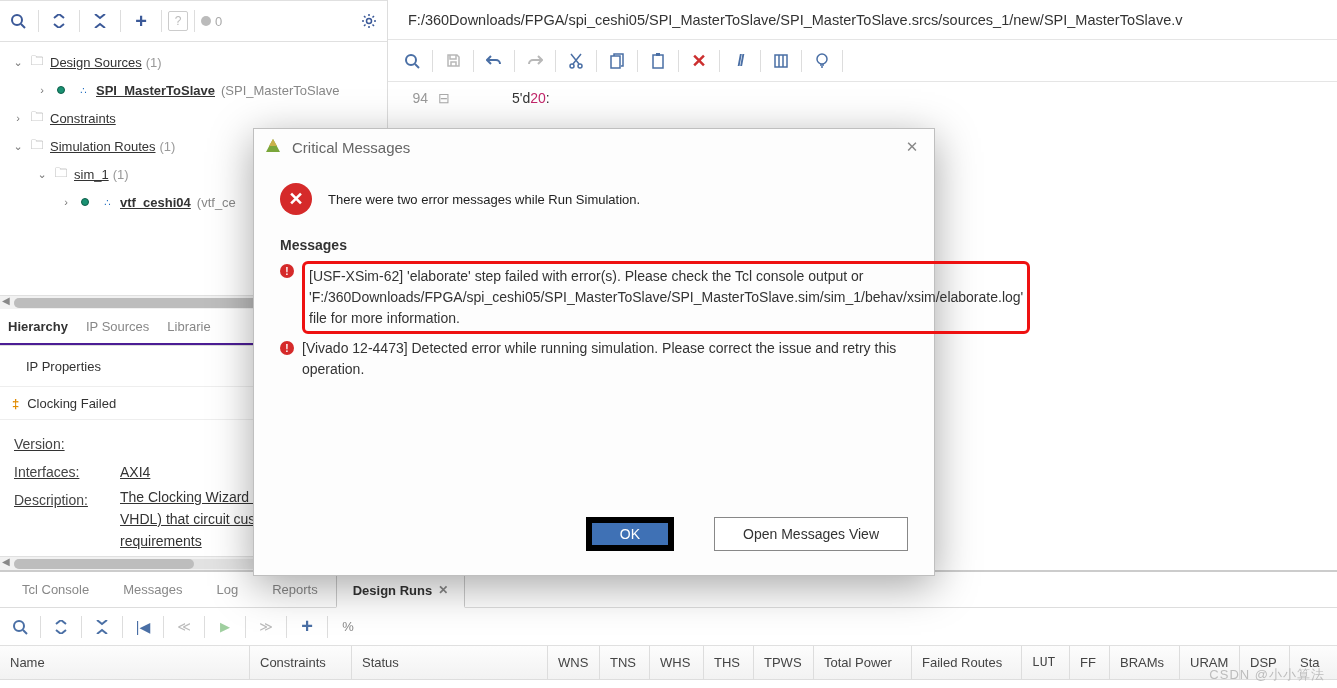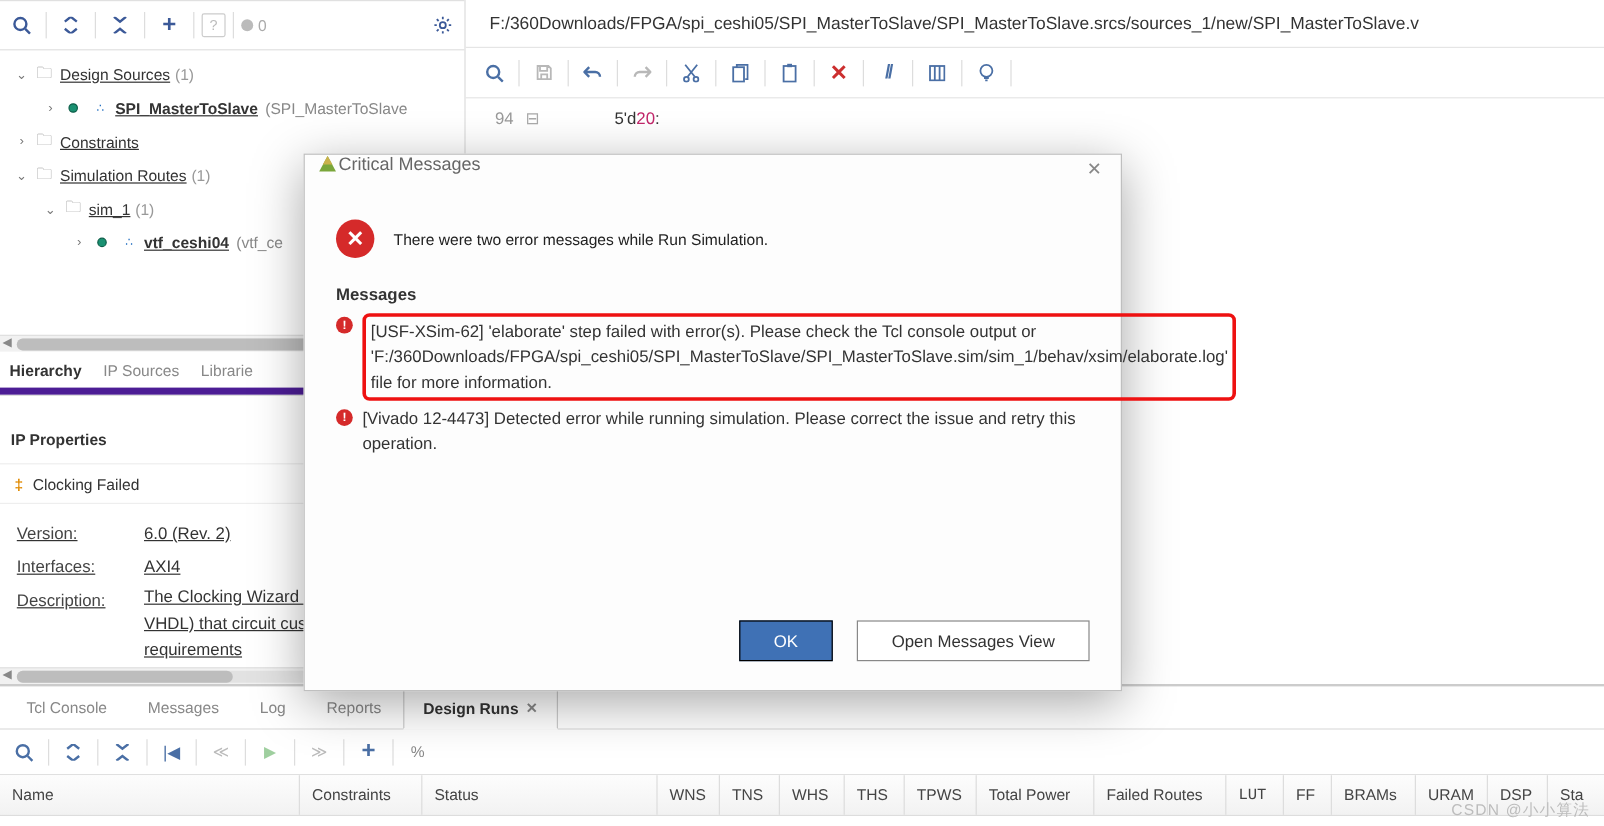--- a/index.html
+++ b/index.html
@@ -21,26 +21,26 @@
 .tree-row .suffix { color:#888; margin-left:4px; }
 .i-folder { color:#999; }
 .i-dot { width:8px; height:8px; border-radius:50%; background:#1a9172; border:1px solid #0d5e49; }
 .i-hier { display:inline-block; font-size:10px; letter-spacing:-1px; color:#1b6abf; }
 .bold { font-weight:bold; }
 .hscroll-fake { height:14px; background:#f1f1f1; border-top:1px solid #e0e0e0; position:relative; }
 .hscroll-fake::before{content:'◀';position:absolute;left:2px;top:-1px;font-size:10px;color:#888;}
 .hscroll-fake::after{content:'▶';position:absolute;right:2px;top:-1px;font-size:10px;color:#888;}
 .hscroll-track{position:absolute;left:14px;right:14px;top:2px;height:10px;background:#e2e2e2;border-radius:5px;}
 .hscroll-thumb{position:absolute;left:14px;top:2px;height:10px;width:280px;background:#bdbdbd;border-radius:5px;}
-.tabs { display:flex; align-items:center; height:36px; border-bottom:6px solid #4c1d95; padding:0 8px; gap:18px; }
+.tabs { display:flex; align-items:center; height:36px; border-bottom:2px solid #4c1d95; padding:0 8px; gap:18px; }
 .tab { color:#888; cursor:pointer; padding:4px 0; }
 .tab.active { color:#333; font-weight:bold; }
 
 .ip-panel { border-top:1px solid #ddd; }
-.ip-header { height:40px; display:flex; align-items:center; padding:0 9px; font-weight:bold;margin-top:16px; }
+.ip-header { height:40px; display:flex; align-items:center; padding:0 26px; font-weight:normal; }
 .ip-sub { display:flex; align-items:center; height:34px; border-top:1px solid #eee; border-bottom:1px solid #eee; padding:0 12px; gap:8px; }
 .ip-sub .plus{ color:#e08a00; font-weight:bold; }
 .ip-body { padding:10px 14px 4px 14px; line-height:28px; font-size:14px;text-decoration:underline;}
 .ip-body .row { display:flex; }
 .ip-body .k { width:106px; color:#444;}
 .ip-body .v { flex:1; color:#333;}
 
 .right-panel { flex:1; display:flex; flex-direction:column;}
 .path-row { height:40px; display:flex; align-items:center; padding:0 20px; font-size:14.5px; color:#333; border-bottom:1px solid #e5e5e5;}
 .ed-toolbar { display:flex; align-items:center; height:42px; padding:0 10px; gap:2px; border-bottom:1px solid #e5e5e5;}
@@ -59,37 +59,37 @@
 .btab { padding:0 16px; height:100%; display:flex; align-items:center; color:#888; cursor:pointer; gap:6px;}
 .btab.active { color:#333; font-weight:bold; border:1px solid #ccc; border-bottom:2px solid #fff; background:#fff; position:relative; top:1px;}
 .btab .cls{ color:#888; font-size:12px;}
 .b-toolbar { display:flex; align-items:center; height:38px; padding:0 6px; gap:2px; border-bottom:1px solid #e0e0e0;}
 .b-toolbar .tb-btn{color:#4a6fa5;}
 .b-toolbar .tb-btn.play{color:#9fcf9f;}
 .b-headers { display:flex; height:34px; align-items:center; background:linear-gradient(#fdfdfd,#f2f2f2); border-bottom:1px solid #ddd; }
 .hcell { padding:0 10px; height:100%; display:flex; align-items:center; border-right:1px solid #ddd; color:#444;}
 
 .dialog { position:absolute; left:253px; top:128px; width:682px; height:448px; background:#fdfdfd; border:1px solid #bfbfbf; box-shadow:0 10px 40px rgba(0,0,0,.35); display:flex; flex-direction:column; }
-.dlg-title { height:36px; display:flex; padding:0 10px; gap:0; color:#666; font-size:15px;}
+.dlg-title { height:36px; display:flex; align-items:center; padding:0 10px; gap:10px; color:#666; font-size:15px;}
 .dlg-title .logo{ display:inline-block; }
 .dlg-close{ margin-left:auto; width:24px;height:24px;display:flex;align-items:center;justify-content:center;cursor:pointer;color:#888;}
 .dlg-body { padding:18px 26px; flex:1; }
 .dlg-lead { display:flex; align-items:center; gap:16px; margin-bottom:22px; }
 .err-circle { width:32px;height:32px;border-radius:50%;background:#d52a2a;display:flex;align-items:center;justify-content:center;color:#fff;font-weight:bold;font-size:18px;}
 .dlg-lead .t { font-size:13px; color:#222;}
 .dlg-sect { font-weight:bold; margin-bottom:8px; font-size:14px;}
 .msg-list { font-size:14px; line-height:21px; }
 .msg-item { display:flex; gap:8px; margin-bottom:4px; }
 .msg-item .mi { width:14px;height:14px;border-radius:50%;background:#d52a2a;color:#fff;font-size:10px;font-weight:bold;display:flex;align-items:center;justify-content:center;margin-top:3px;flex-shrink:0;}
 .msg-item .mt { flex:1; color:#333;}
 .redbox { border:3px solid #e11; border-radius:6px; padding:2px 4px; display:inline-block; }
 .dlg-btns { display:flex; justify-content:flex-end; gap:20px; padding:0 26px 24px 26px;}
 .btn { height:34px; padding:0 28px; display:flex; align-items:center; font-size:14px; cursor:pointer;}
-.btn.primary{ background:#3f71b5; color:#fff; border:1px solid #000000;}
-.btn.secondary{ background:#fff; color:#333; border:1px solid #888;}
+.btn.primary{ background:#3f71b5; color:#fff; border:6px solid #000000;}
+.btn.secondary{ background:#fff; color:#333; border:1px solid #888;margin-left:20px;}
 .underline-first::first-letter{ text-decoration:underline; }
 .watermark{position:absolute;right:12px;bottom:4px;color:#bcbcbc;font-size:13px;letter-spacing:1px;pointer-events:none;}
 svg { display:block; }
 </style>
 </head>
 <body>
 
 <div class="top-container">
 
   <div class="left-panel">
@@ -188,21 +188,20 @@
 
     <div class="ip-panel">
       <div class="ip-header">IP Properties</div>
       <div class="ip-sub">
         <span class="plus">‡</span>
         <span>Clocking Failed</span>
       </div>
       <div class="ip-body">
         <div class="row">
             <div class="k">Version:</div>
-            <div class="v">6.0 (Rev. 2)</div>
           </div>
         <div class="row">
             <div class="k">Interfaces:</div>
             <div class="v">AXI4</div>
           </div>
         <div class="row">
             <div class="k">Description:</div>
             <div class="v" style="line-height:22px;">The Clocking Wizard c (Verilog or VHDL) that circuit customized to t requirements</div>
           </div>
       </div>

